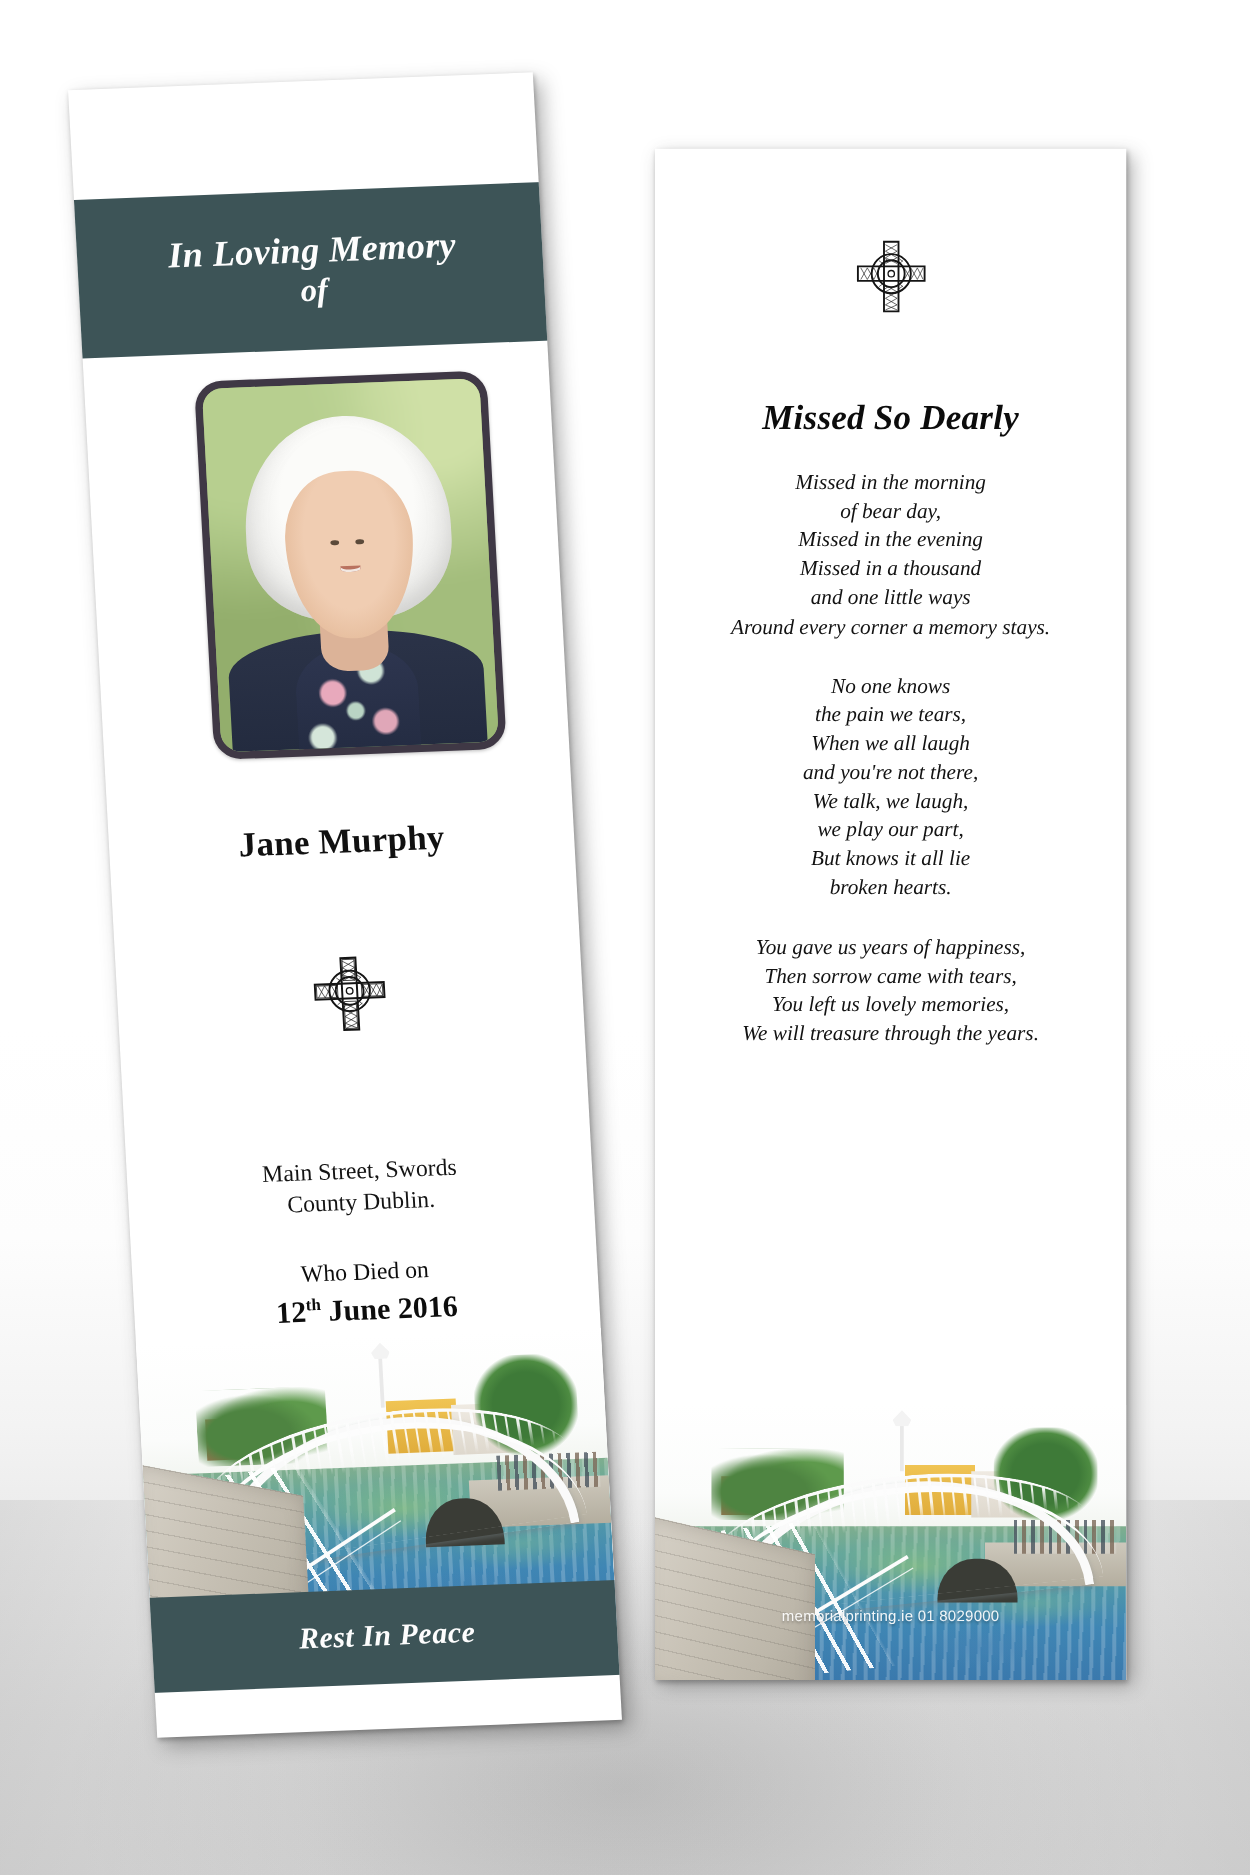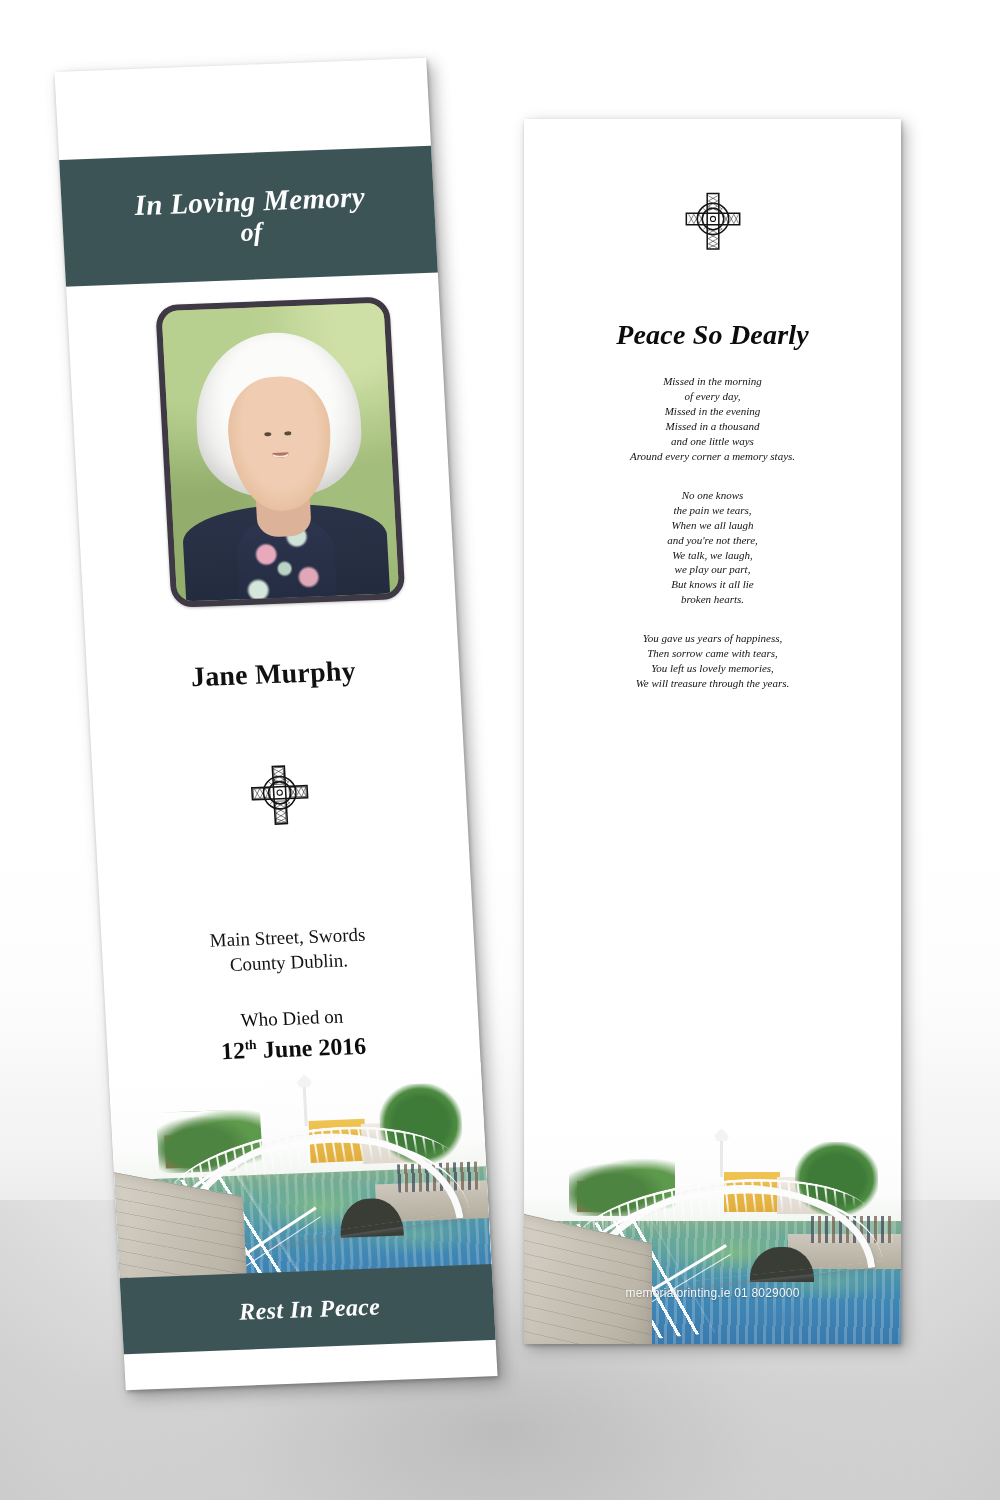--- a/index.html
+++ b/index.html
@@ -291,21 +291,21 @@
   }
   .poem-title {
     position: absolute; left: 0; right: 0; top: 200px;
     text-align: center;
     font-style: italic; font-weight: 700;
     font-size: 28px; color: #0c0c0c; letter-spacing: 0.2px;
   }
   .poem-body {
     position: absolute; left: 8px; right: 8px; top: 255px;
     text-align: center;
-    font-style: italic; font-size: 11px;
+    font-style: italic; font-size: 17px;
     line-height: 1.36; color: #121212;
   }
   .stanza { margin-bottom: 24px; }
   .stanza div { white-space: nowrap; }
 
   .watermark {
     position: absolute; left: 0; right: 0; bottom: 44px;
     text-align: center;
     font-family: "Liberation Sans", sans-serif;
     font-size: 12px; color: rgba(255,255,255,0.93);
@@ -418,26 +418,26 @@
         <path d="M42 64 l16 9 M42 73 l16 9 M42 82 l16 9 M42 91 l16 7 M58 64 l-16 9 M58 73 l-16 9 M58 82 l-16 9 M58 91 l-16 7"></path>
         <path d="M8 40 l9 16 M17 40 l9 16 M26 40 l8 16 M8 56 l9 -16 M17 56 l9 -16 M26 56 l8 -16"></path>
         <path d="M68 40 l9 16 M77 40 l9 16 M86 40 l8 16 M68 56 l9 -16 M77 56 l9 -16 M86 56 l8 -16"></path>
         <path d="M27 34 a27 27 0 0 1 46 0 M27 62 a27 27 0 0 0 46 0"></path>
         <path d="M33 30 l8 6 M40 26 l7 5 M59 26 l7 5 M66 30 l-7 6 M33 66 l8 -6 M40 70 l7 -5 M59 70 l7 -5 M66 66 l-7 -6"></path>
       </g>
       <circle cx="50" cy="48" r="4.4" fill="none" stroke="#141414" stroke-width="1.8"></circle>
     </svg>
   </div>
 
-  <div class="poem-title">Peace So Dearly</div>
+  <div class="poem-title">Missed So Dearly</div>
 
   <div class="poem-body" id="poem-body">
       <div class="stanza">
         <div>Missed in the morning</div>
-        <div>of every day,</div>
+        <div>of bear day,</div>
         <div>Missed in the evening</div>
         <div>Missed in a thousand</div>
         <div>and one little ways</div>
         <div>Around every corner a memory stays.</div>
       </div>
       <div class="stanza">
         <div>No one knows</div>
         <div>the pain we tears,</div>
         <div>When we all laugh</div>
         <div>and you're not there,</div>

